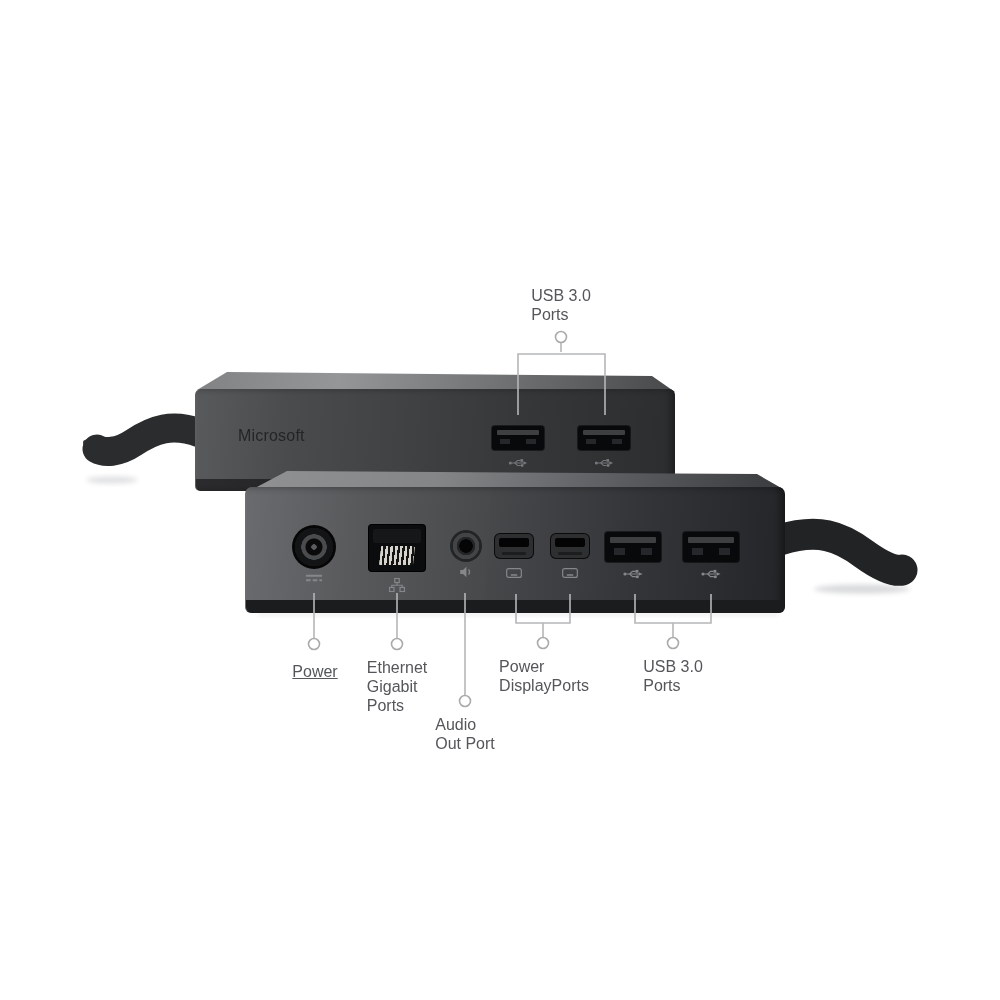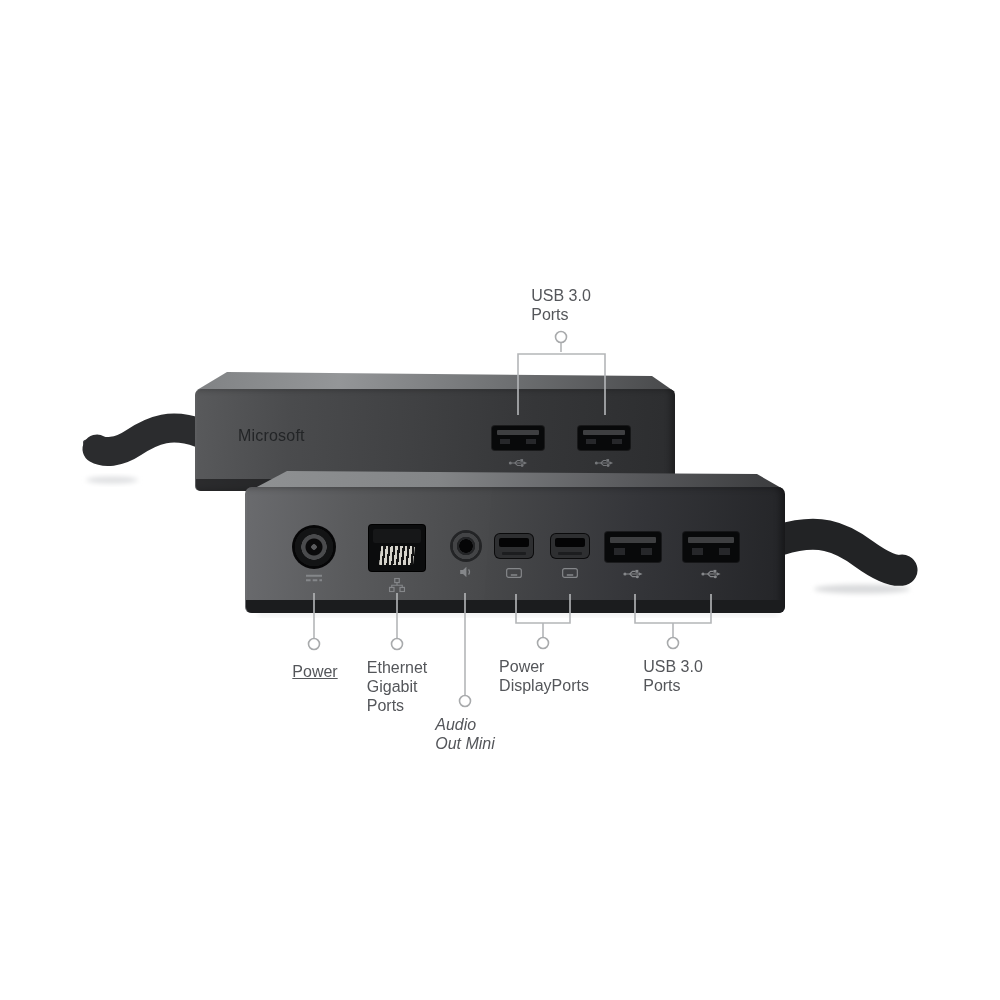--- a/index.html
+++ b/index.html
@@ -235,23 +235,23 @@
     <div>Ports</div>
   </div>
   <div class="callout" style="left:315px;top:662px;text-decoration:underline;">
     <div>Power</div>
   </div>
   <div class="callout" style="left:397px;top:658px;">
     <div>Ethernet</div>
     <div>Gigabit</div>
     <div>Ports</div>
   </div>
-  <div class="callout" style="left:465px;top:715px;font-style:italic;">
+  <div class="callout" style="left:465px;top:715px;">
     <div>Audio</div>
-    <div>Out Mini</div>
+    <div>Out Port</div>
   </div>
   <div class="callout" style="left:544px;top:657px;">
     <div>Power</div>
     <div>DisplayPorts</div>
   </div>
   <div class="callout" style="left:673px;top:657px;">
     <div>USB 3.0</div>
     <div>Ports</div>
   </div>
 

